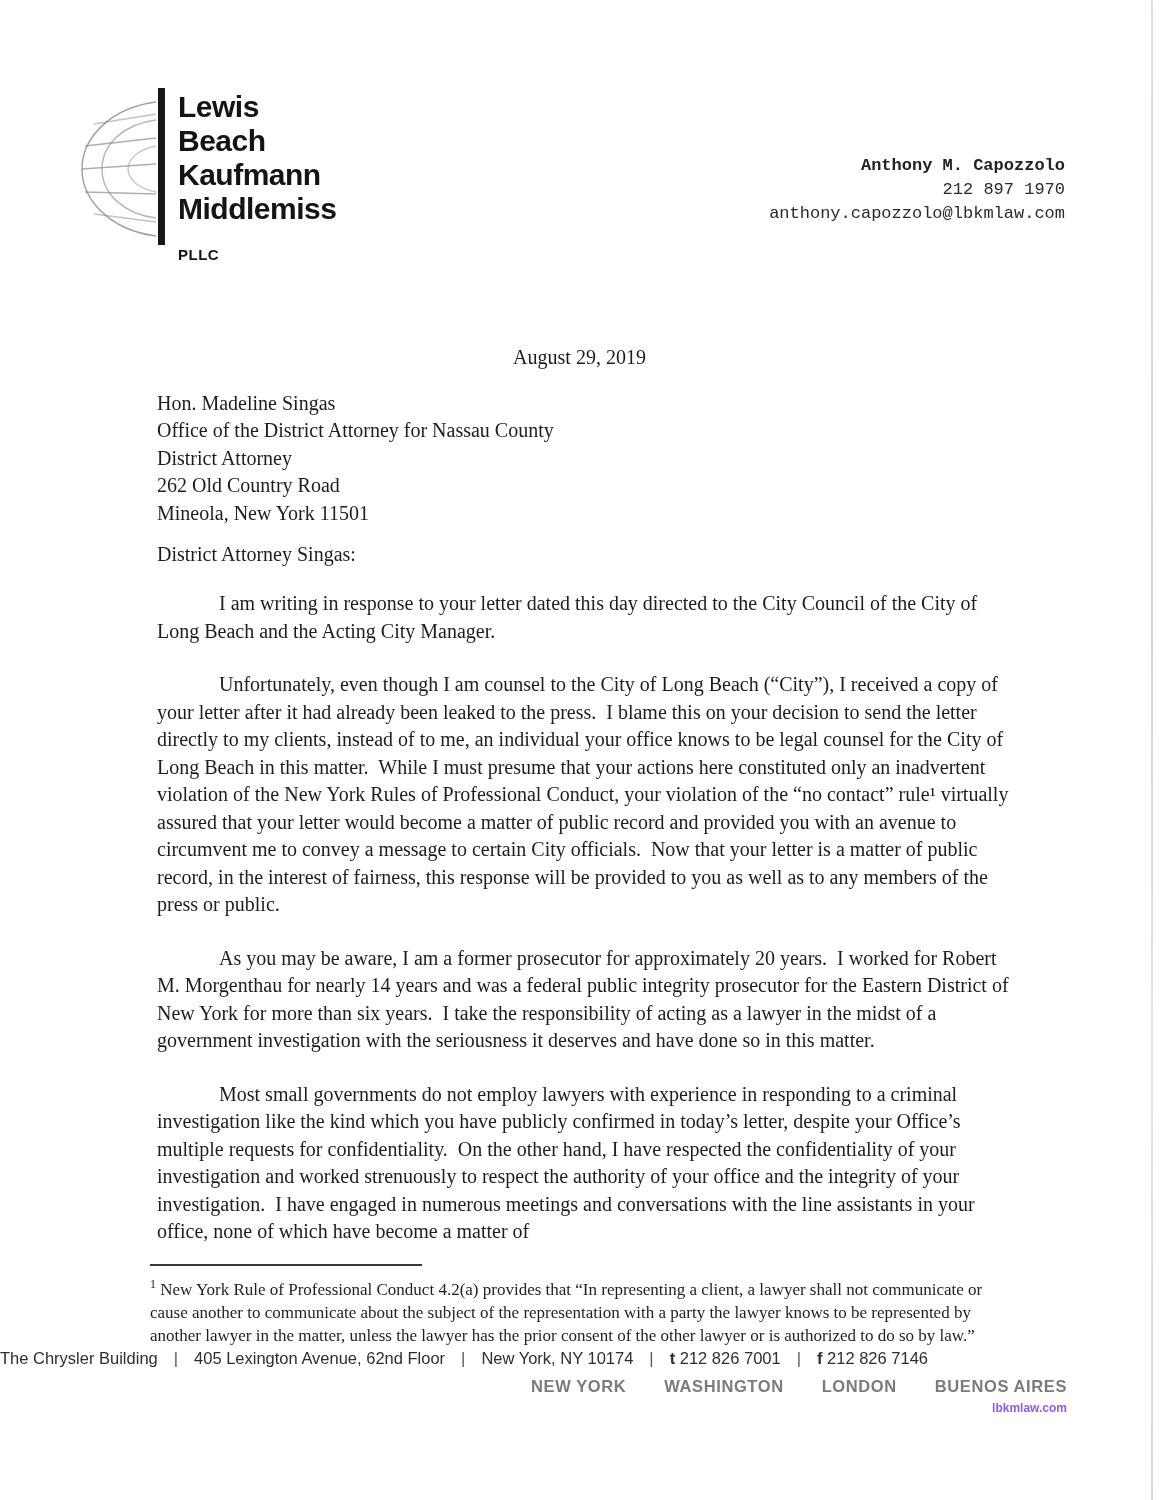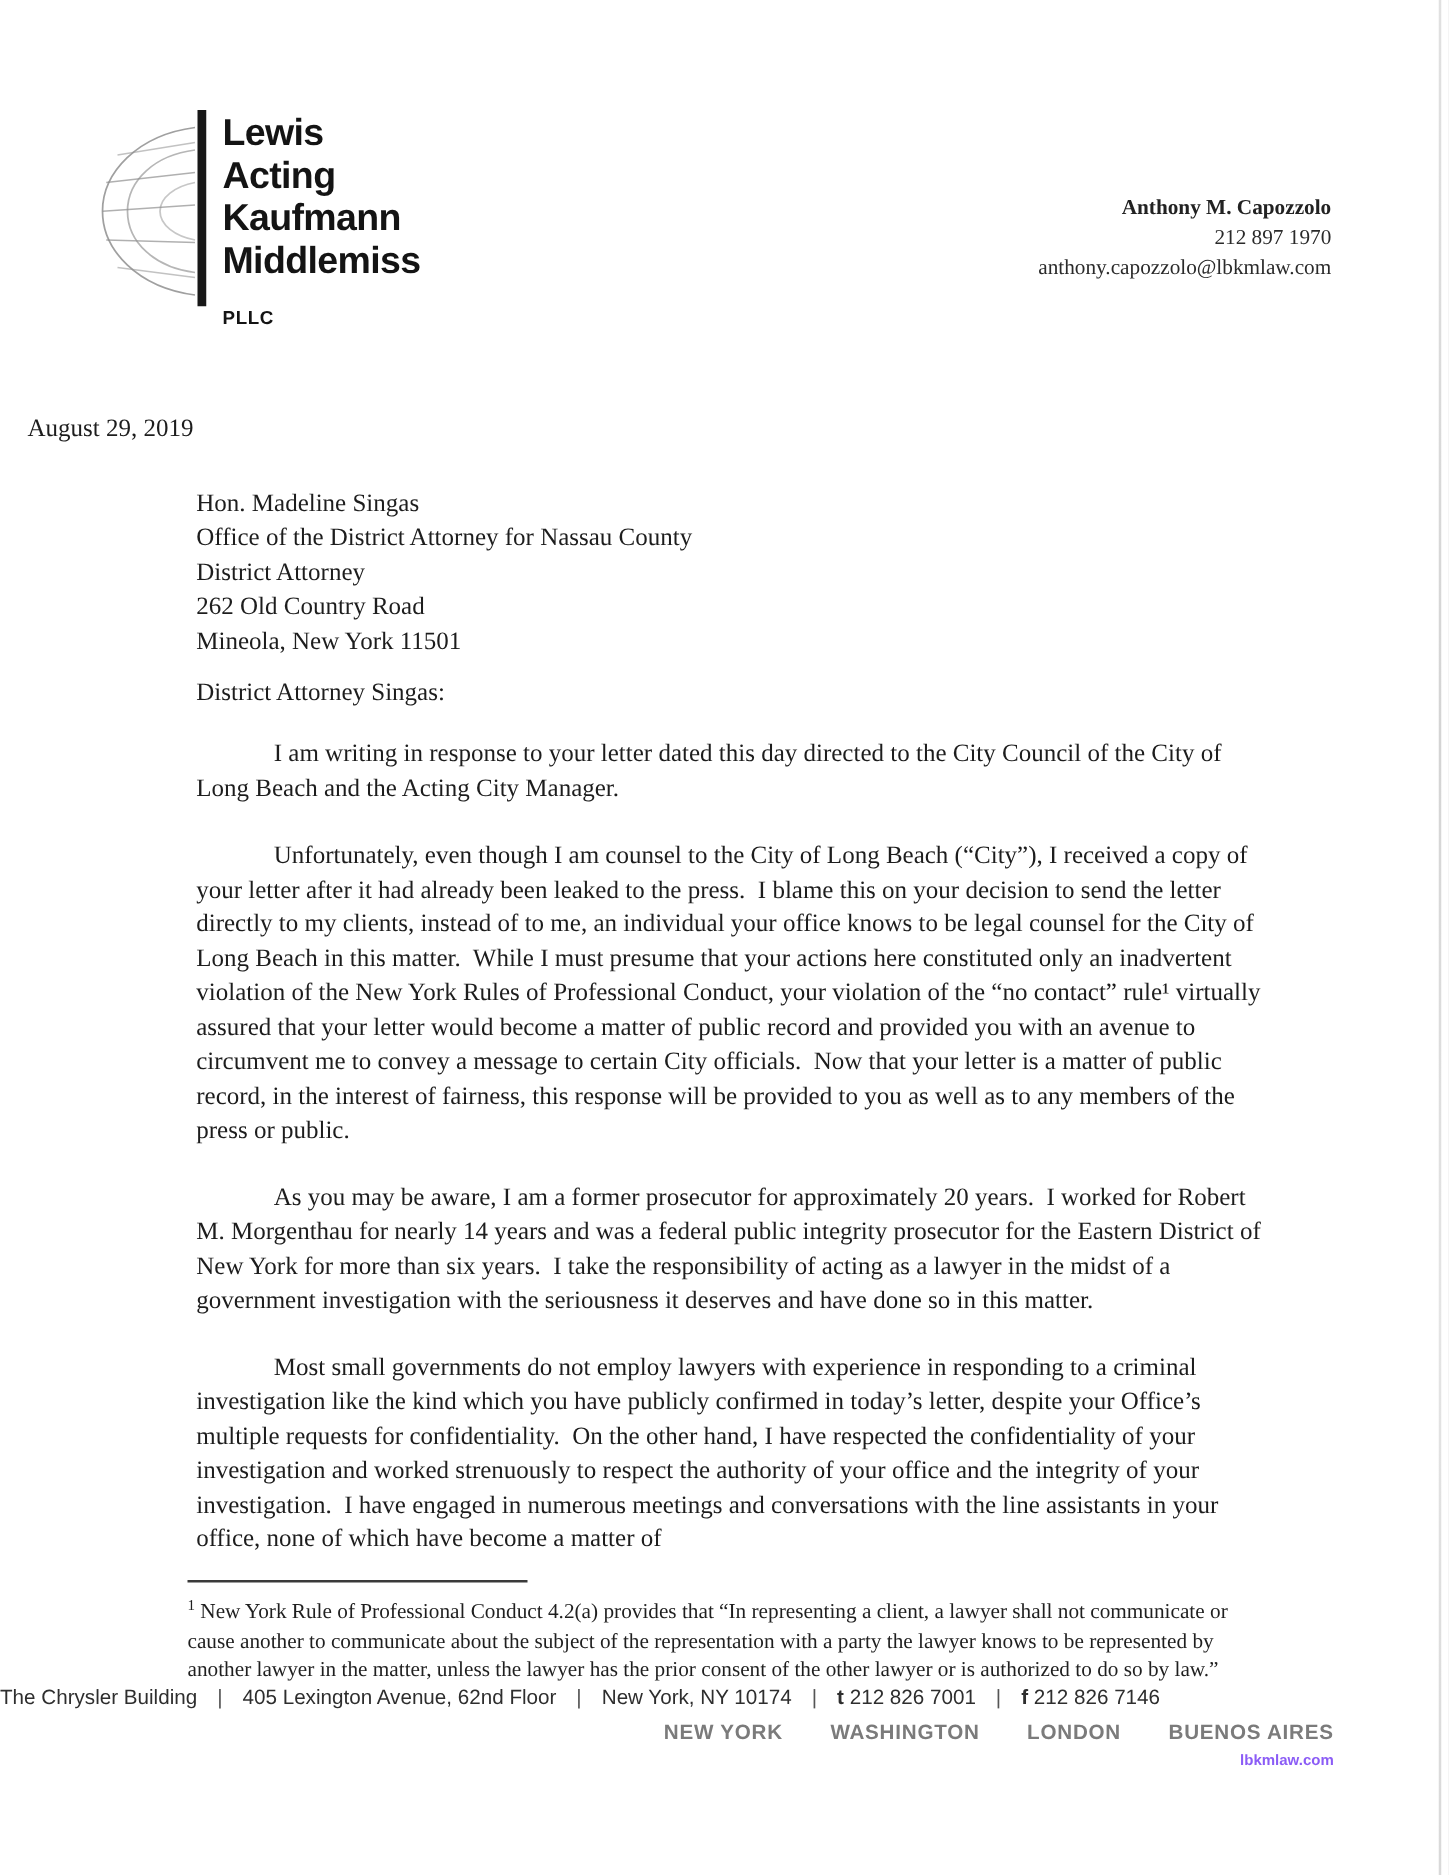--- a/index.html
+++ b/index.html
@@ -20,27 +20,27 @@
             display: flex; justify-content: space-between; }
   .logo { display: flex; align-items: flex-start; justify-content: space-between; }
   .globe { width: 78px; height: 150px; margin-top: 6px; }
   .logo-bar { width: 7px; height: 157px; background: #171717; margin-right: 13px; }
   .wordmark { font-family: "Liberation Sans", sans-serif; font-weight: bold;
               color: #141414; font-size: 30px; line-height: 34px;
               letter-spacing: -0.5px; padding-top: 2px; }
   .firm-suffix { font-family: "Liberation Sans", sans-serif; font-weight: bold;
                  font-size: 15px; letter-spacing: 0.5px; margin-top: 20px; color: #141414; }
   .contact { margin-top: 66px; text-align: right;
-             font-family: Liberation Serif, serif; font-size: 17px;
+             font-family: Liberation Mono, monospace; font-size: 17px;
              line-height: 24px; color: #2a2a2a; }
   .contact .name { font-weight: bold; color: #222; }
 
   
-  .date { position: absolute; top: 332px; left: 0; width: 100%;
-          text-align: left; font-size: 20px; padding-left: 22px; }
+  .date { position: absolute; top: 346px; left: 0; width: 100%;
+          text-align: center; font-size: 20px; }
   .recipient { position: absolute; top: 390px; left: 157px;
                font-size: 20px; line-height: 27.4px; }
   .salutation { position: absolute; top: 543px; left: 157px; font-size: 20px; }
   .body-text { position: absolute; top: 590px; left: 157px; width: 856px; }
   .body-text p { font-size: 20px; line-height: 27.5px; text-indent: 62px;
                  margin-bottom: 26px; white-space: pre-wrap; }
 
   
   .footnote { position: absolute; top: 1264px; left: 150px; width: 868px;
               font-size: 17px; line-height: 23px; color: #1f1f1f; }
@@ -82,21 +82,21 @@
           <path d="M2 75 L 76 70" opacity="0.7"></path>
           <path d="M5 98 L 76 100" opacity="0.7"></path>
           <path d="M14 30 L 76 20" opacity="0.55"></path>
           <path d="M14 120 L 76 128" opacity="0.55"></path>
         </g>
       </svg>
       <div class="logo-bar"></div>
       <div>
         <div class="wordmark">
           <div>Lewis</div>
-          <div>Acting</div>
+          <div>Beach</div>
           <div>Kaufmann</div>
           <div>Middlemiss</div>
         </div>
         <div class="firm-suffix">PLLC</div>
       </div>
     </div>
     <div class="contact">
       <div class="name">Anthony M. Capozzolo</div>
       <div>212 897 1970</div>
       <div>anthony.capozzolo@lbkmlaw.com</div>

